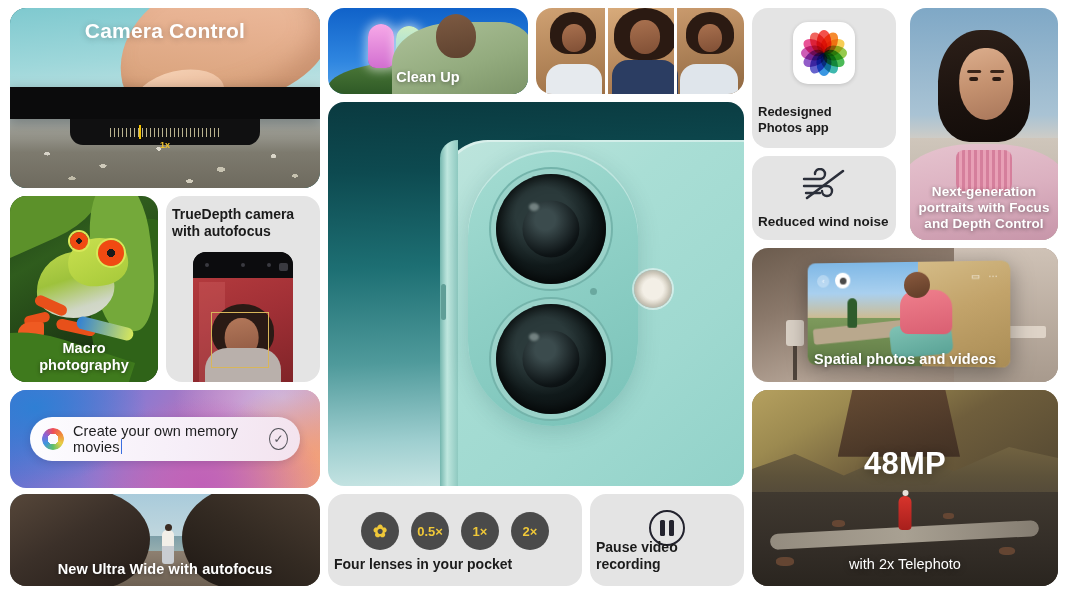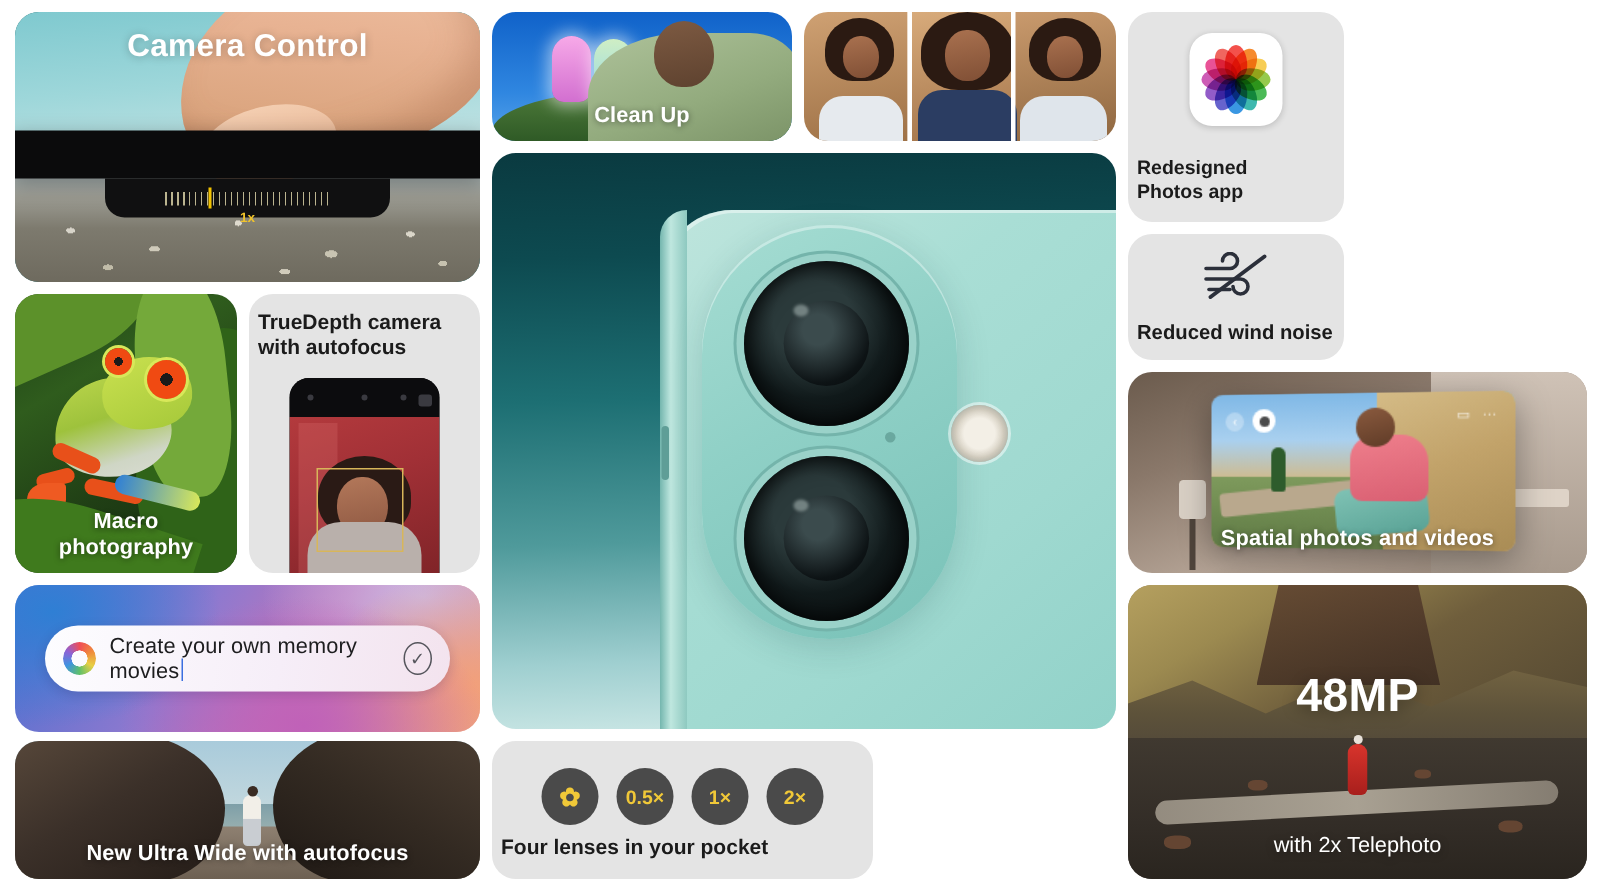--- a/index.html
+++ b/index.html
@@ -674,20 +674,27 @@
       <div class="lens-chip">
           <span class="tulip">✿</span>
         </div>
       <div class="lens-chip">0.5×</div>
       <div class="lens-chip">1×</div>
       <div class="lens-chip">2×</div>
     </div>
     <div class="cap-grey lens-cap">Four lenses in your pocket</div>
   </div>
 
+  <div class="card grey" id="c-pause">
+    <div class="pause-icon">
+      <span class="pause-bar"></span>
+      <span class="pause-bar"></span>
+    </div>
+    <div class="cap-grey pause-cap">Pause video recording</div>
+  </div>
 
   <div class="card grey" id="c-photos">
     <div class="ph-icon">
       <div class="ph-flower" id="ph-flower">
           <span class="petal" style="background: rgb(242, 67, 61); transform: translate(-50%, -100%) rotate(0deg);"></span>
           <span class="petal" style="background: rgb(246, 130, 31); transform: translate(-50%, -100%) rotate(30deg);"></span>
           <span class="petal" style="background: rgb(247, 201, 72); transform: translate(-50%, -100%) rotate(60deg);"></span>
           <span class="petal" style="background: rgb(142, 198, 63); transform: translate(-50%, -100%) rotate(90deg);"></span>
           <span class="petal" style="background: rgb(61, 181, 74); transform: translate(-50%, -100%) rotate(120deg);"></span>
           <span class="petal" style="background: rgb(47, 179, 168); transform: translate(-50%, -100%) rotate(150deg);"></span>
@@ -712,20 +719,38 @@
           <path d="M6 11h16a5 5 0 1 0-5-5"></path>
           <path d="M6 18h23a5 5 0 1 1-5 5"></path>
           <path d="M8 25h14"></path>
           <line x1="9" y1="30" x2="45" y2="3" stroke-width="2.6"></line>
         </g>
       </svg>
     </div>
     <div class="cap-grey wind-cap">Reduced wind noise</div>
   </div>
 
+  <div class="card" id="c-portrait">
+    <div class="pt-sky"></div>
+    <div class="pt-water"></div>
+    <div class="pt-body"></div>
+    <div class="pt-hair"></div>
+    <div class="pt-face">
+      <span class="pt-brow" style="left:8px;top:22px"></span>
+      <span class="pt-brow" style="left:31px;top:22px"></span>
+      <span class="pt-eye" style="left:10px;top:29px"></span>
+      <span class="pt-eye" style="left:33px;top:29px"></span>
+    </div>
+    <div class="pt-collar"></div>
+    <div class="cap-over pt-cap">
+      <span>Next-generation</span><br>
+      <span>portraits with Focus</span><br>
+      <span>and Depth Control</span>
+    </div>
+  </div>
 
   <div class="card" id="c-spatial">
     <div class="sp-room"></div>
     <div class="sp-wallR"></div>
     <div class="sp-lamp"></div>
     <div class="sp-mantle"></div>
     <div class="sp-win">
       <div class="sp-wall"></div>
       <div class="sp-grass"></div>
       <div class="sp-path"></div>

